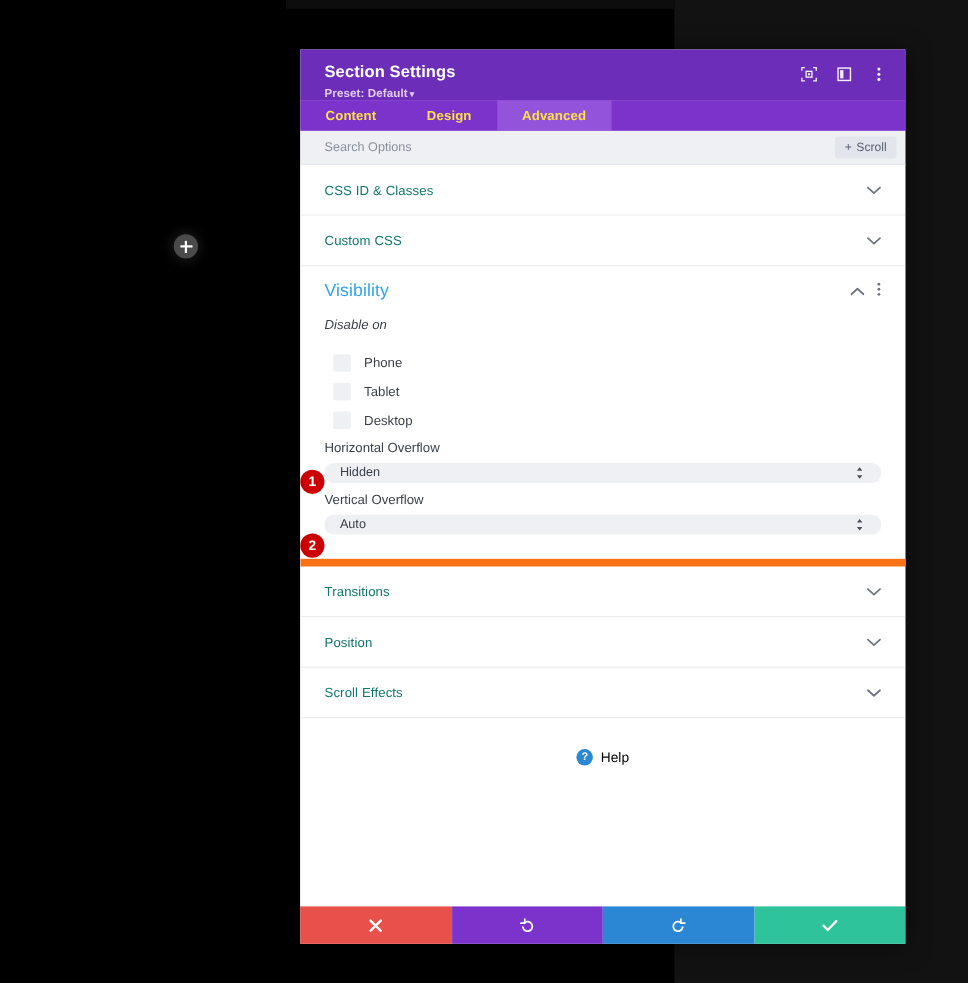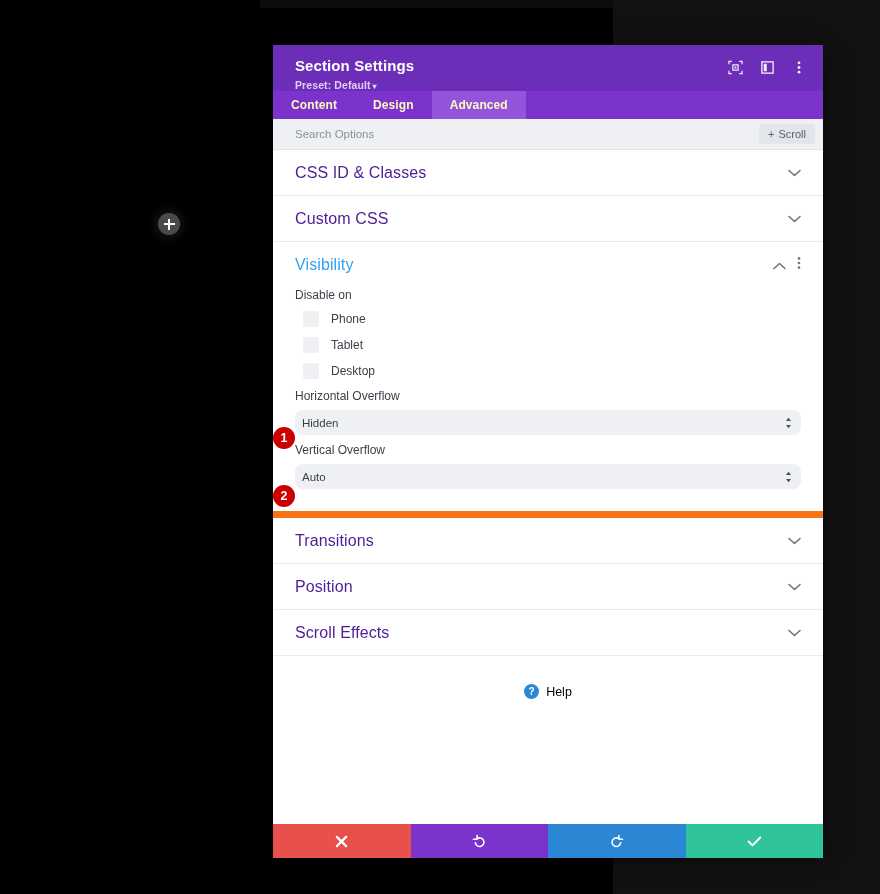--- a/index.html
+++ b/index.html
@@ -120,24 +120,24 @@
   }
 
   
   .modal-tabs {
     background: #7b33cc;
     display: flex;
     height: 28px;
     align-items: stretch;
   }
   .tab {
-    padding: 0 18px;
-    display: flex;
-    align-items: center;
-    color: #fef9c3;
+    padding: 0 23px;
+    display: flex;
+    align-items: center;
+    color: #fde047;
     font-size: 12px;
     font-weight: bold;
     letter-spacing: 0.1px;
   }
   .tab.active { background: #9354db; }
 
   
   .search-row {
     background: #eef0f4;
     border-bottom: 1px solid #e2e5ea;
@@ -181,22 +181,22 @@
   
   .accordion {
     border-bottom: 1px solid #eaecef;
     padding: 0 22px;
     height: 45px;
     display: flex;
     align-items: center;
     justify-content: space-between;
   }
   .accordion-title {
-    font-size: 16px;
-    color: #4c1d95;
+    font-size: 12px;
+    color: #0f766e;
     letter-spacing: 0.1px;
   }
   .chev {
     color: #6e7480;
     font-size: 12px;
     line-height: 1;
   }
 
   
   .section-open { border-bottom: 7px solid #f97316; }
@@ -215,21 +215,22 @@
   .section-open-actions {
     display: flex;
     align-items: center;
     gap: 11px;
   }
   .section-open-body { padding: 0 22px 22px 22px; }
 
   .field-label {
     font-size: 12px;
     color: #3a3f48;
-    margin-bottom: 9px;
+    margin-bottom: 20px;
+    font-style: italic;
   }
   .checkbox-row {
     display: flex;
     align-items: center;
     margin-bottom: 10px;
     padding-left: 8px;
   }
   .checkbox-box {
     width: 16px;
     height: 16px;
@@ -244,26 +245,26 @@
   }
 
   .select-label {
     font-size: 12px;
     color: #3a3f48;
     margin-top: 8px;
     margin-bottom: 7px;
   }
   .select-wrap {
     position: relative;
-    height: 25px;
+    height: 18px;
     background: #eef0f4;
     border-radius: 8px;
     display: flex;
     align-items: center;
-    padding: 0 7px;
+    padding: 0 14px;
   }
   .select-value {
     font-size: 11.5px;
     color: #3a3f48;
     flex: 1;
   }
   .spinner {
     display: flex;
     flex-direction: column;
     align-items: center;

